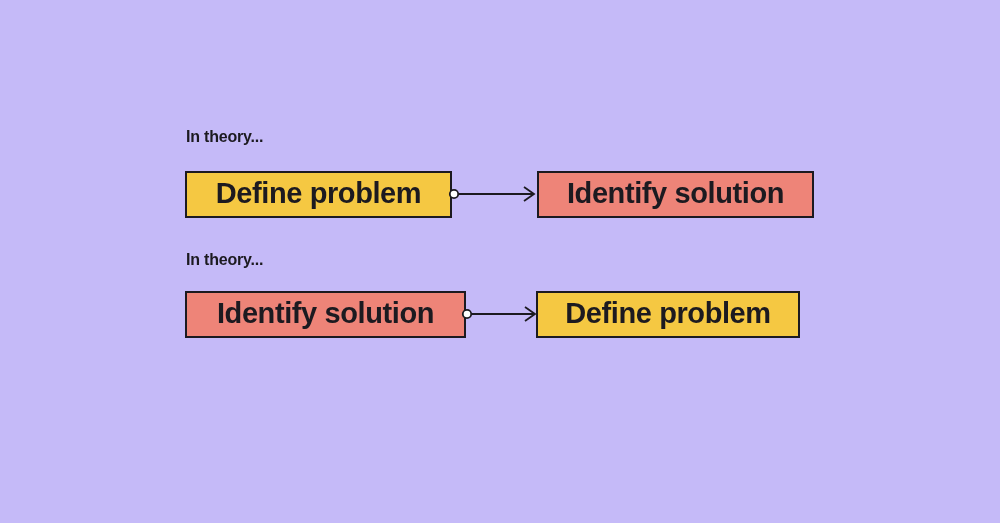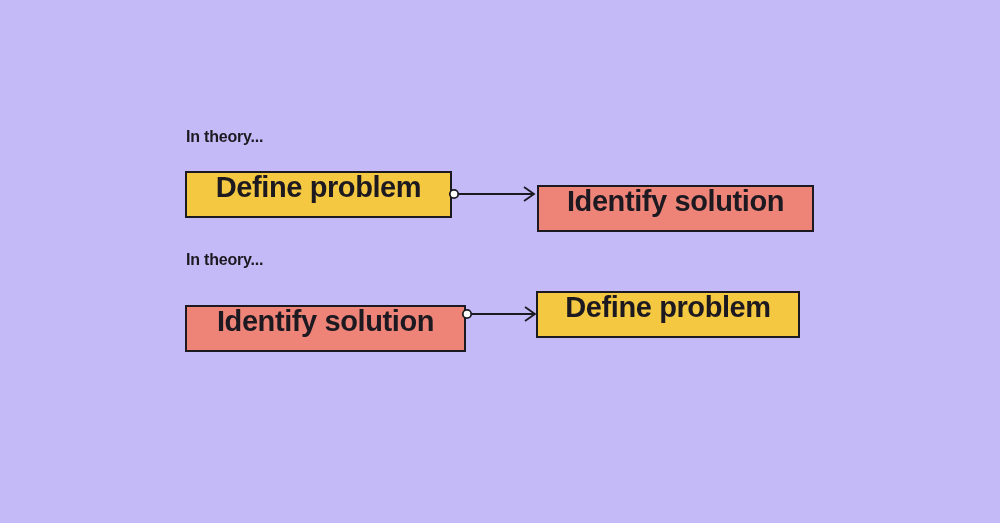--- a/index.html
+++ b/index.html
@@ -24,33 +24,34 @@
     font-weight: bold;
     letter-spacing: -0.2px;
     color: var(--ink, #1c1a20);
   }
   .flow-box {
     position: absolute;
     box-sizing: border-box;
     height: 47px;
     border: 2.5px solid var(--ink, #1c1a20);
     display: flex;
+    align-items: center;
     justify-content: center;
   }
   .flow-box span {
     font-size: 29px;
     font-weight: bold;
     letter-spacing: -0.4px;
     color: var(--ink, #1c1a20);
     white-space: nowrap;
     line-height: 1;
     padding-bottom: 2px;
   }
   [data-color="yellow"] { background: var(--yellow, #f5c842); }
-  [data-color="salmon"] { background: var(--salmon, #ee8478); margin-top: 14px; }
+  [data-color="salmon"] { background: var(--salmon, #ee8478); }
   .arrow-svg {
     position: absolute;
     display: block;
   }
   .arrow-line {
     stroke: var(--ink, #1c1a20);
     stroke-width: 1.8;
     fill: none;
   }
   .arrow-head {

